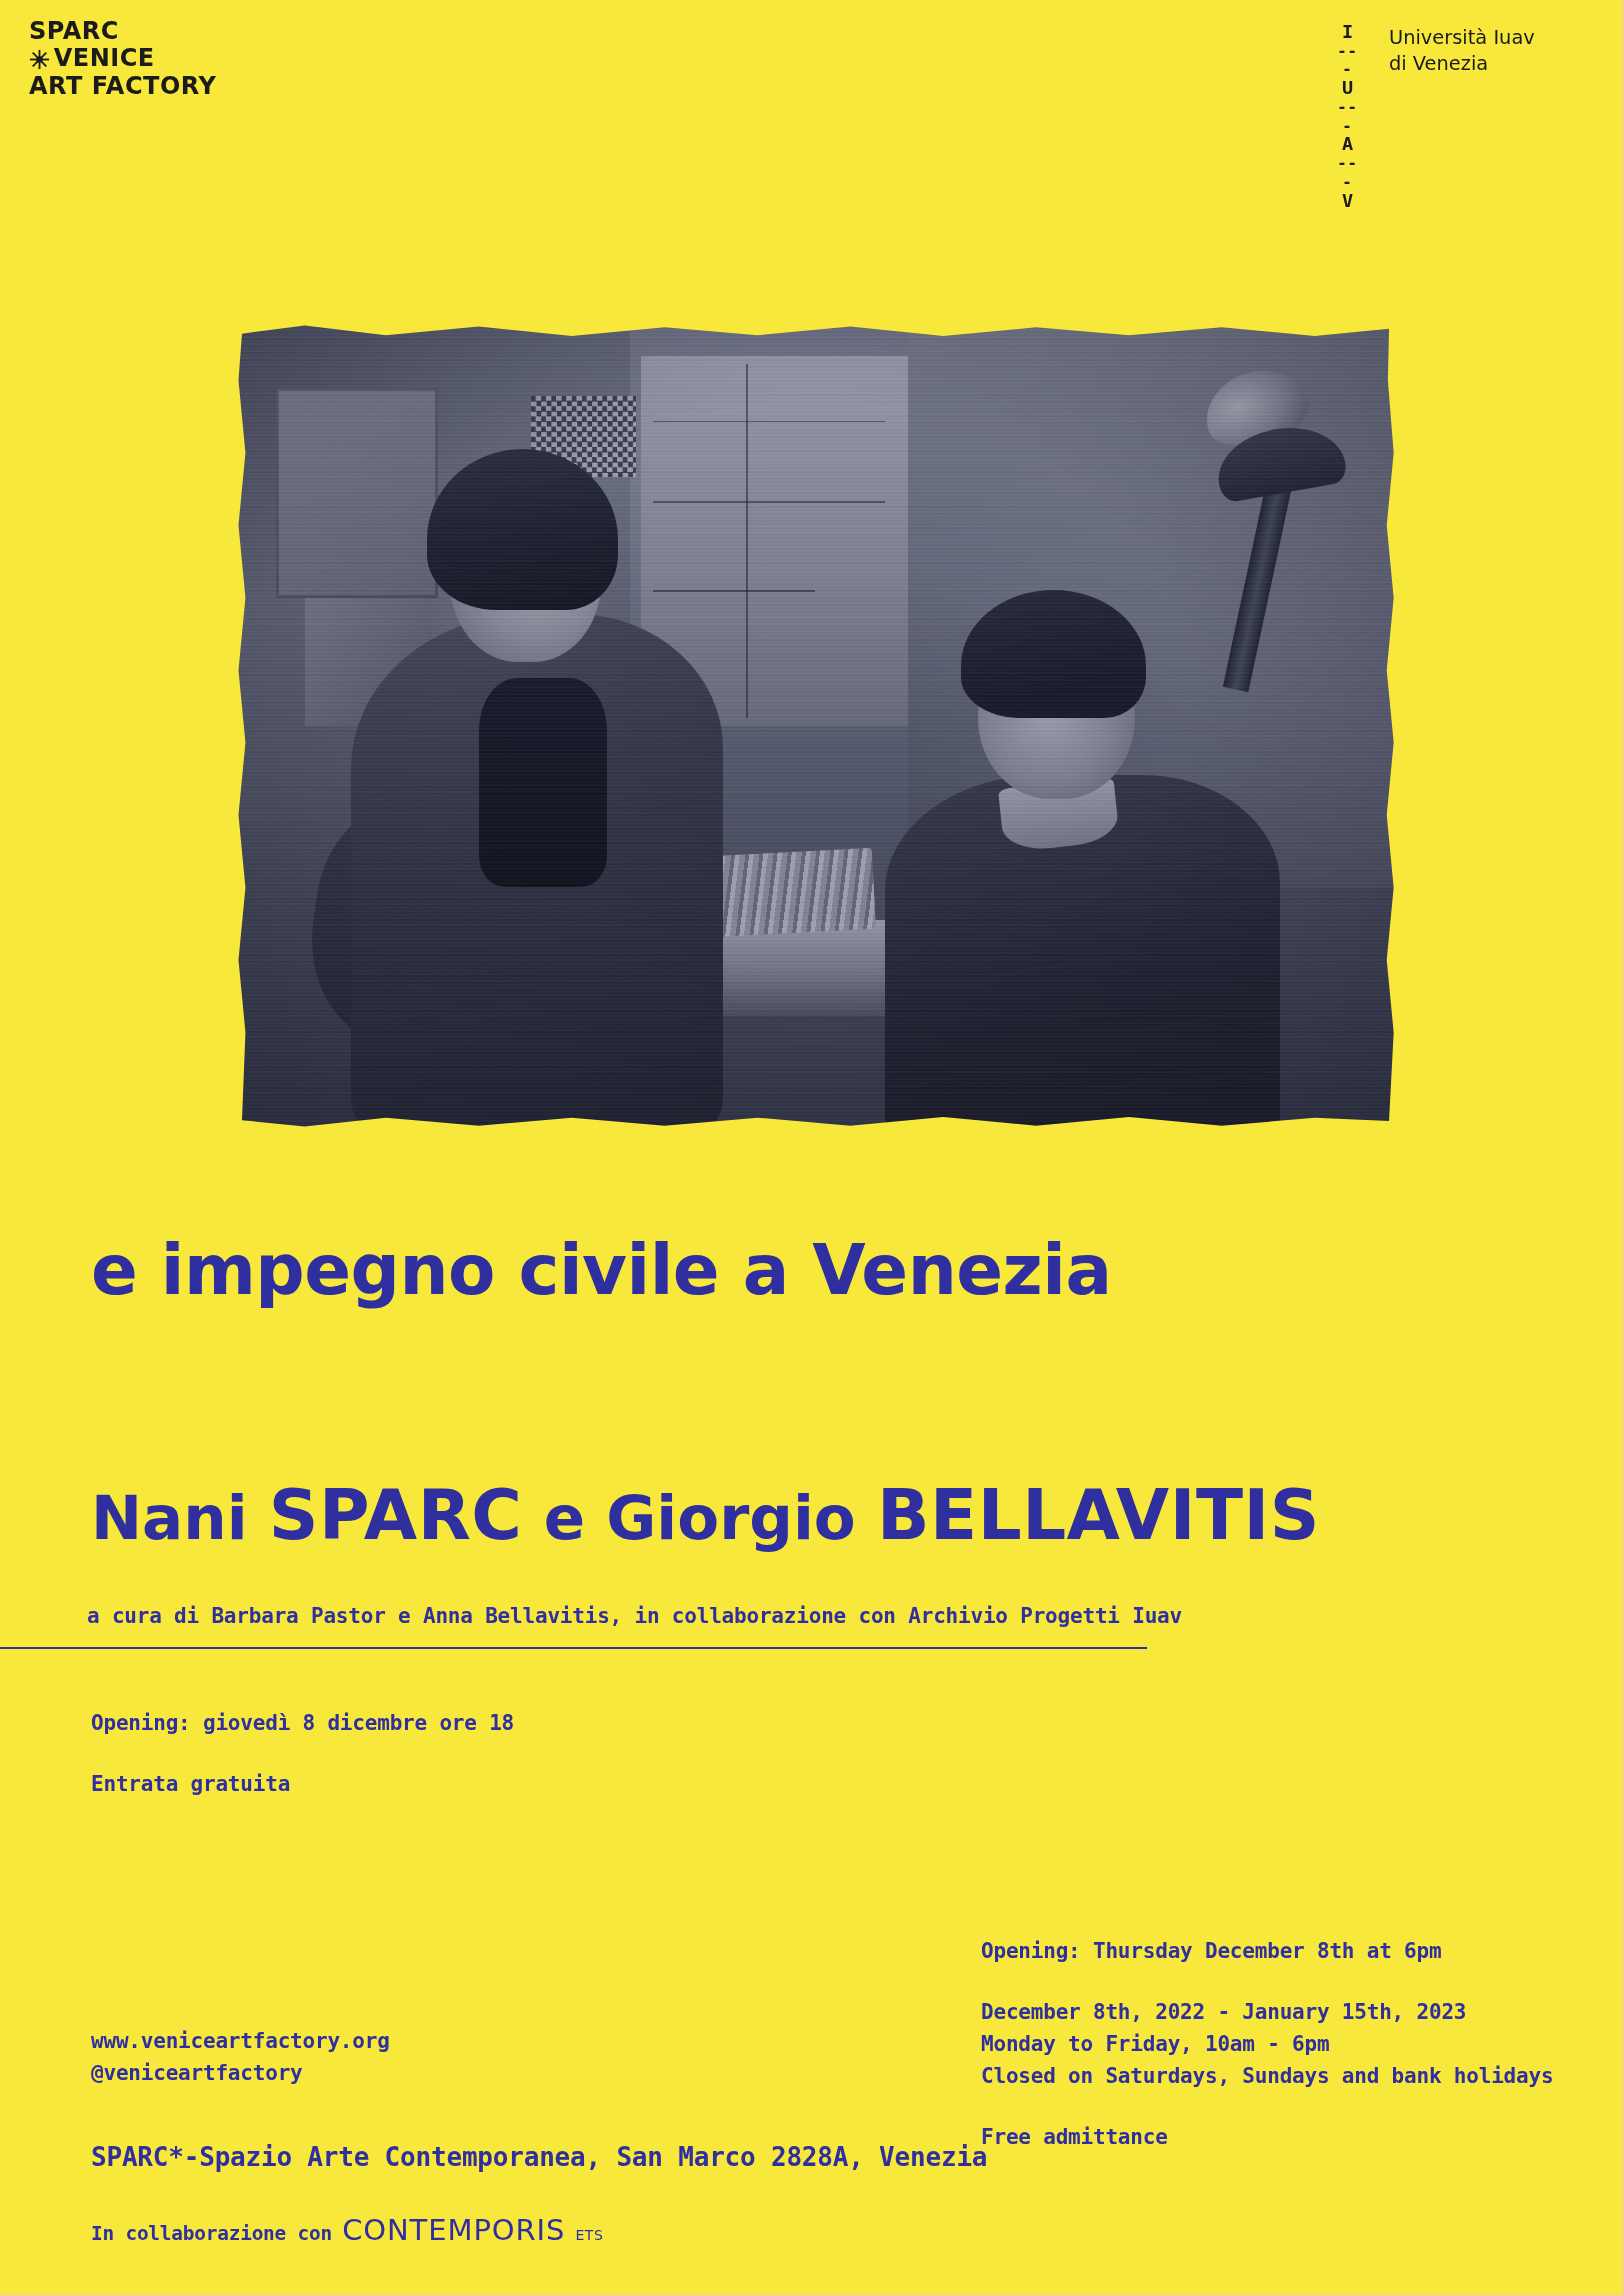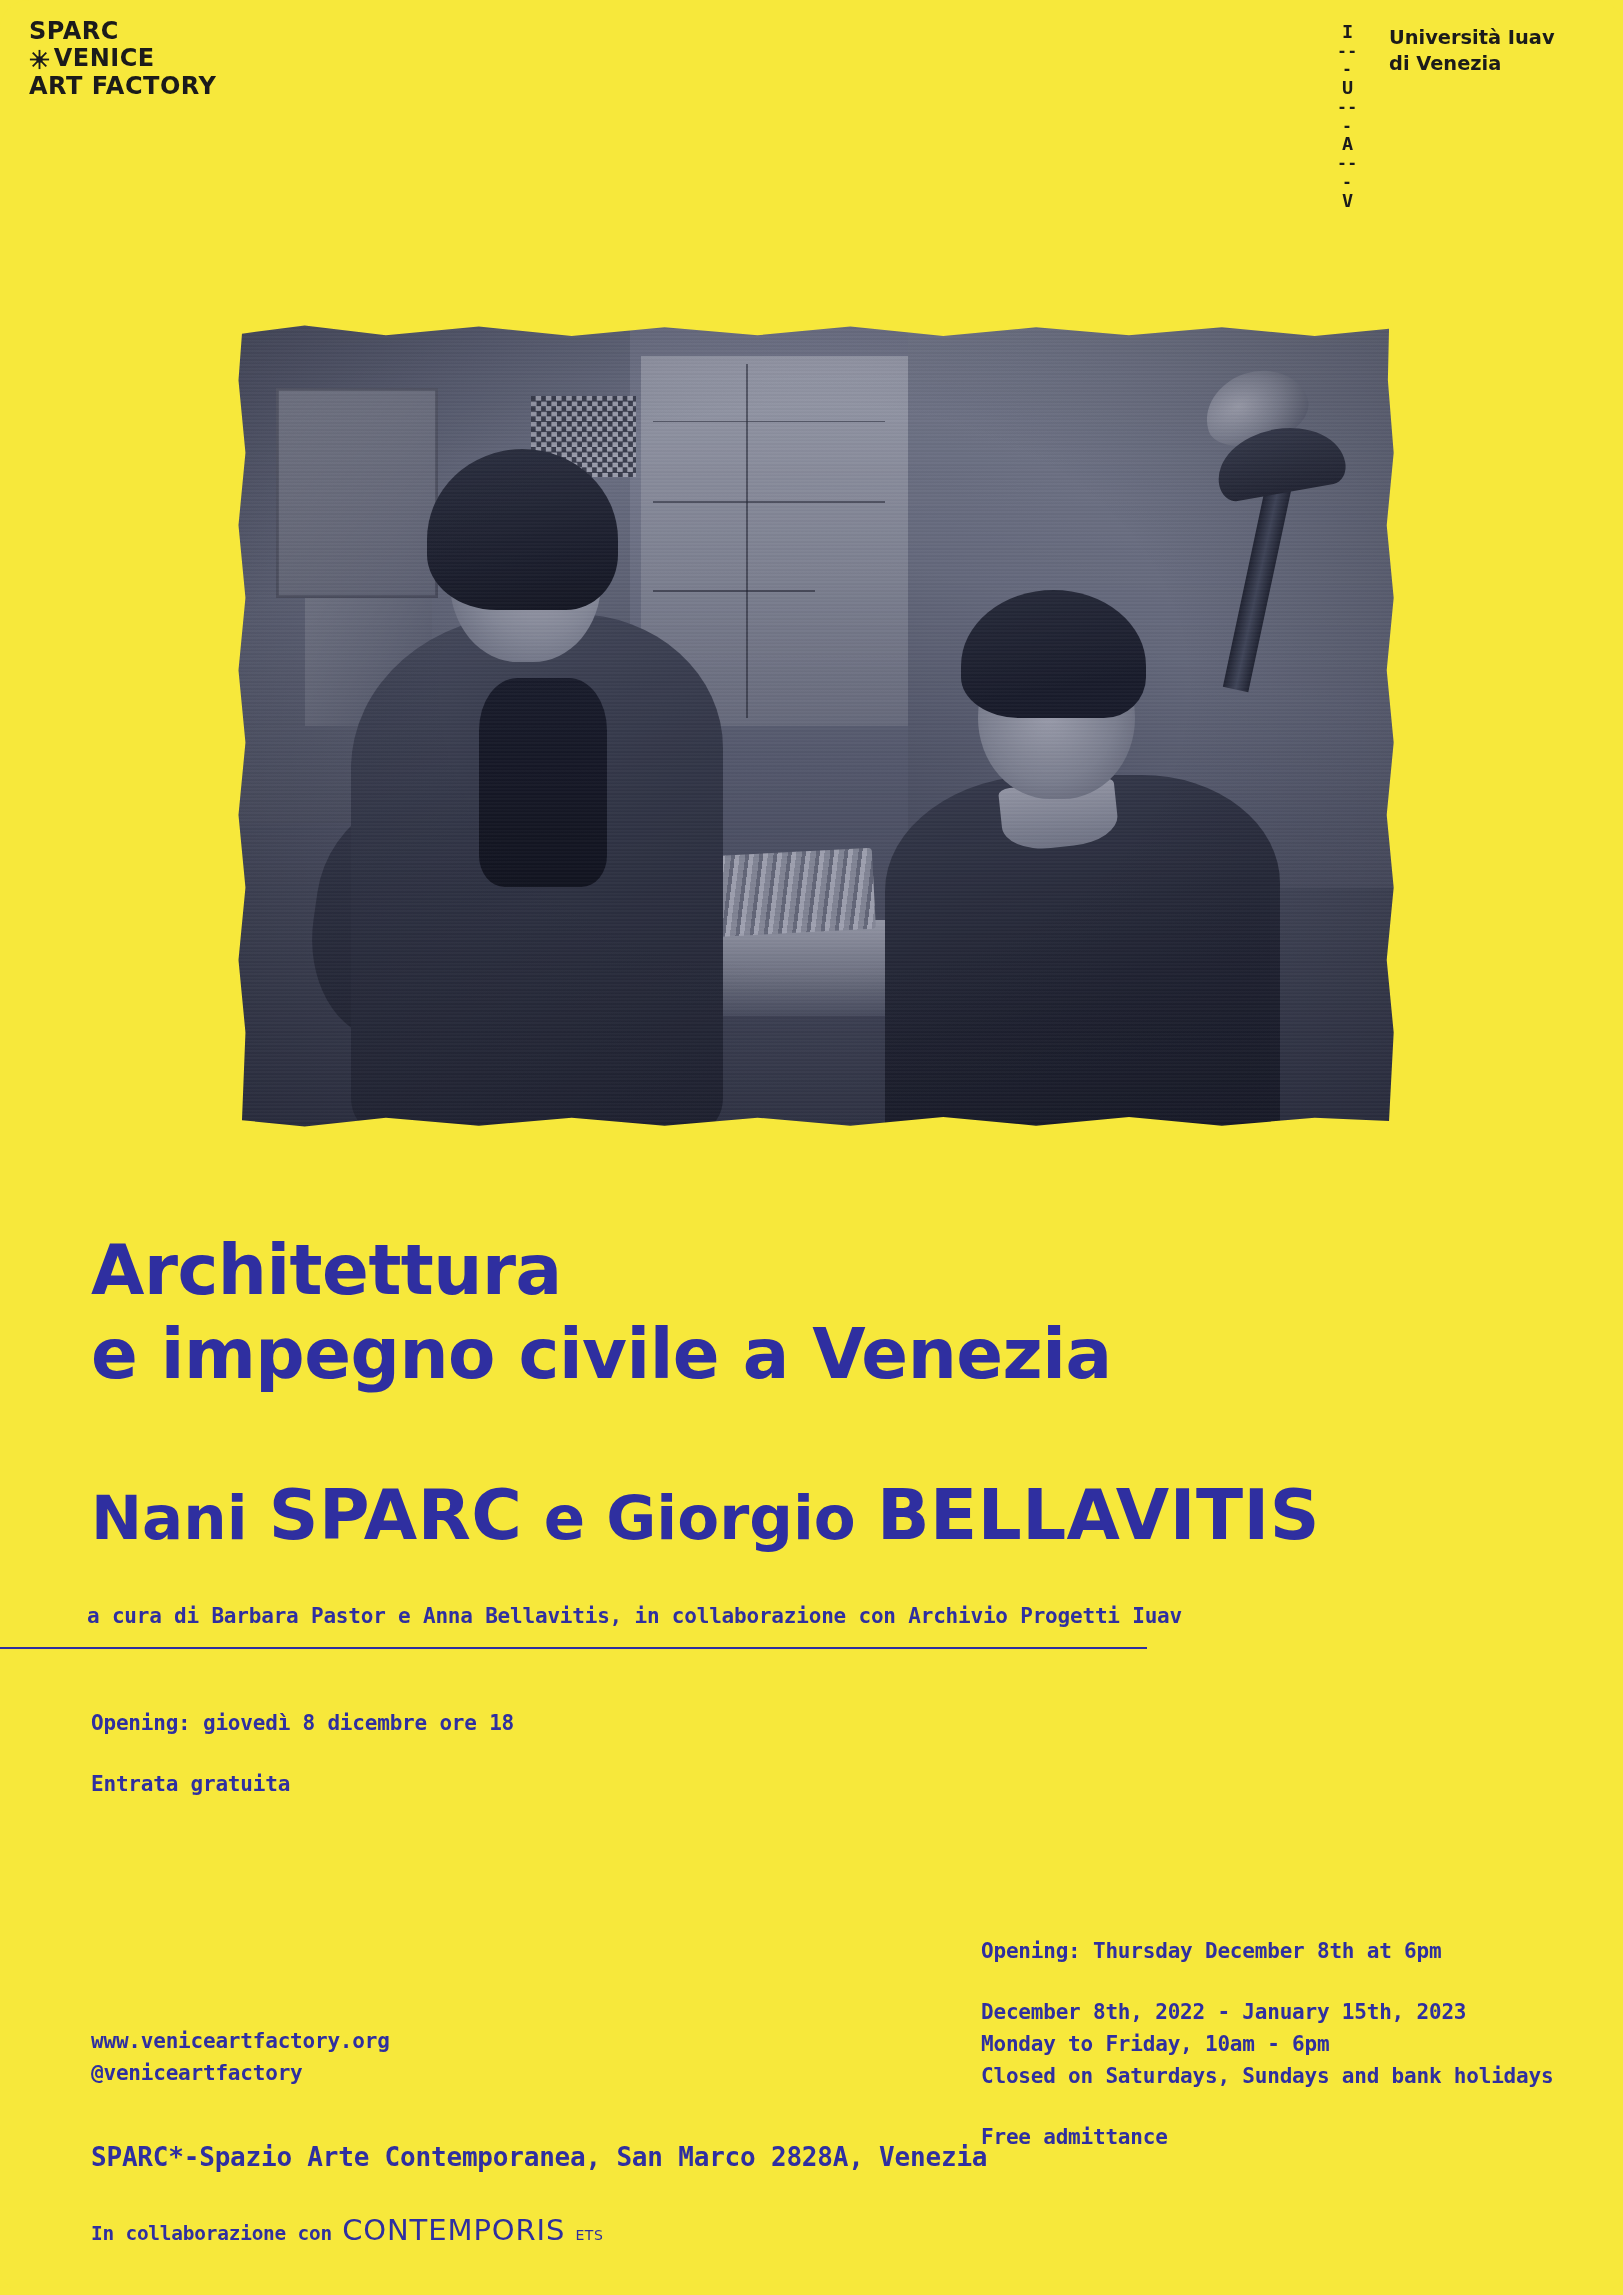--- a/index.html
+++ b/index.html
@@ -66,21 +66,21 @@
     line-height: 1.0;
   }
   .iuav-mark span { display: block; }
   .iuav-mark .dash {
     letter-spacing: 0.9px;
     font-size: 15.7px;
     line-height: 1.2;
   }
   .iuav-name {
     font-family: "DejaVu Sans", sans-serif;
-    font-weight: bold;
+    font-weight: normal;
     font-size: 19.4px;
     line-height: 1.35;
     padding-top: 1.9px;
     white-space: nowrap;
   }
 
   
   .photo-wrap {
     position: absolute;
     left: 235px;
@@ -444,21 +444,20 @@
       <div class="ph-man-collar"></div>
       <div class="ph-man-head"></div>
       <div class="ph-man-hair"></div>
       <div class="ph-tone"></div>
       <div class="ph-vignette"></div>
       <div class="ph-grain"></div>
     </div>
   </div>
 
   <div class="h1">
-    <div>Architettura</div>
     <div>e impegno civile a Venezia</div>
   </div>
 
   <div class="h2">
     <span>Nani </span><span class="big">SPARC</span><span> e Giorgio </span><span class="big">BELLAVITIS</span>
   </div>
 
   <div class="curators">a cura di Barbara Pastor e Anna Bellavitis, in collaborazione con Archivio Progetti Iuav</div>
   <div class="rule"></div>
 

